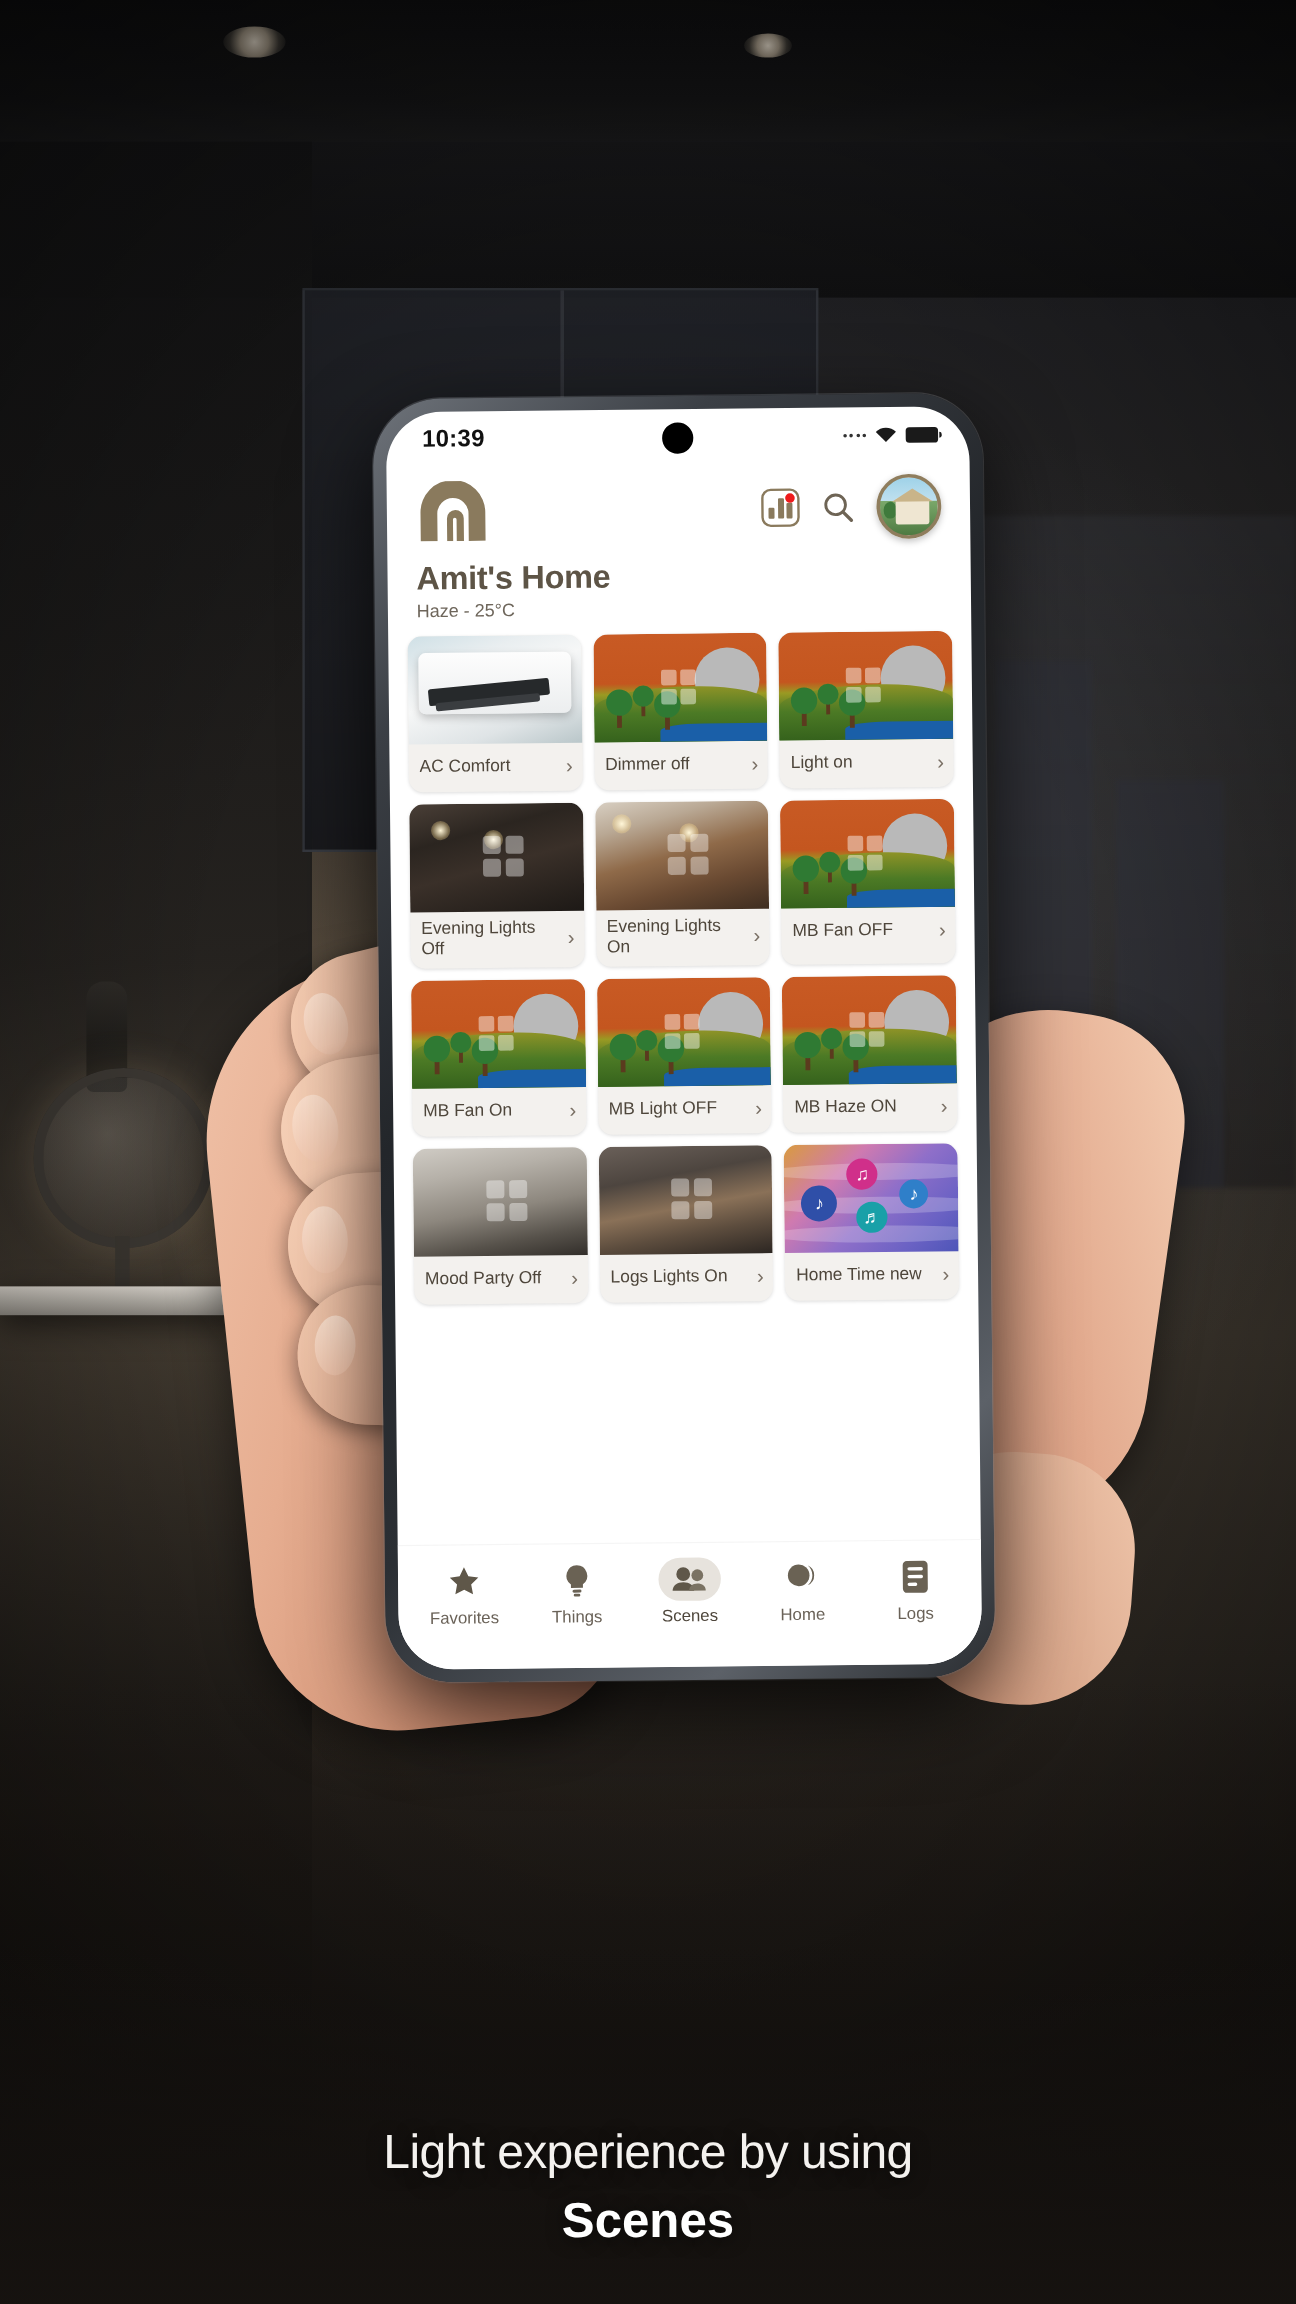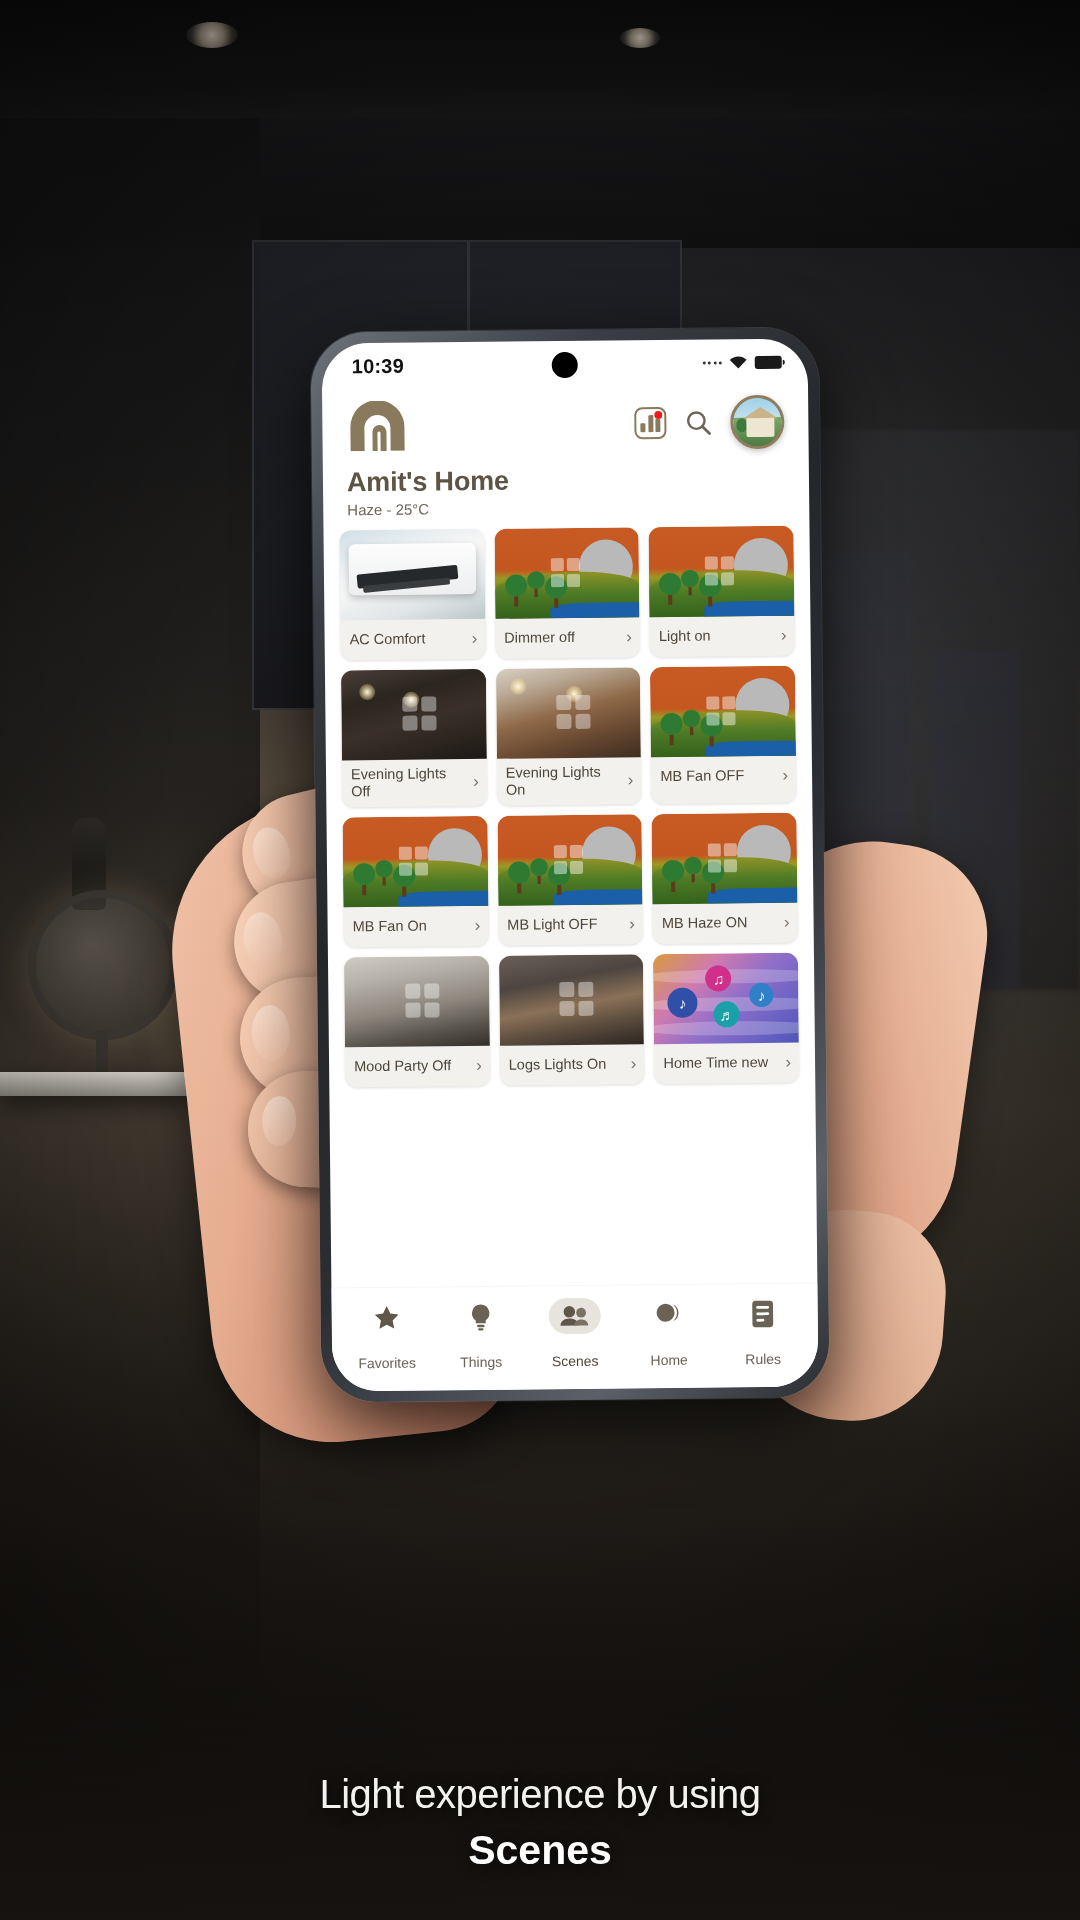--- a/index.html
+++ b/index.html
@@ -327,21 +327,21 @@
   .note-b { left:52px; top:12px; width:26px; height:26px; background:#d02f8a; }
   .note-c { left:60px; top:48px; width:26px; height:26px; background:#19a0a8; }
   .note-d { left:96px; top:30px; width:24px; height:24px; background:#2f7fc9; }
 
   
   .tabbar {
     flex:0 0 104px; display:flex; align-items:flex-start; justify-content:space-around;
     padding:12px 8px 0 8px; background:#fff;
     border-top:1px solid rgba(0,0,0,0.04);
   }
-  .tab { display:flex; flex-direction:column; align-items:center; gap:19px; width:86px; }
+  .tab { display:flex; flex-direction:column; align-items:center; gap:4px; width:86px; }
   .tab-ico {
     width:52px; height:36px; border-radius:18px;
     display:flex; align-items:center; justify-content:center;
   }
   .tab.active .tab-ico { background:#e7e3dd; }
   .tab-label { font-size:14px; color:#6a6258; }
   .tab.active .tab-label { color:#4e463b; }
 
   
   .copy {
@@ -767,21 +767,21 @@
         </div>
         <div class="tab">
           <div class="tab-ico">
             <svg width="28" height="30" viewBox="0 0 22 26">
               <rect x="2" y="1.5" width="18" height="23" rx="3" fill="#6a6254"></rect>
               <rect x="5.4" y="6" width="11.2" height="2.4" rx="1.2" fill="#fff"></rect>
               <rect x="5.4" y="11.6" width="11.2" height="2.4" rx="1.2" fill="#fff"></rect>
               <rect x="5.4" y="17.2" width="7" height="2.4" rx="1.2" fill="#fff"></rect>
             </svg>
           </div>
-          <div class="tab-label">Rules</div>
+          <div class="tab-label">Logs</div>
         </div>
       </div>
 
   </div>
 </div>
 
 <div class="copy">
   <div class="copy-line1">Light experience by using</div>
   <div class="copy-line2">Scenes</div>
 </div>

